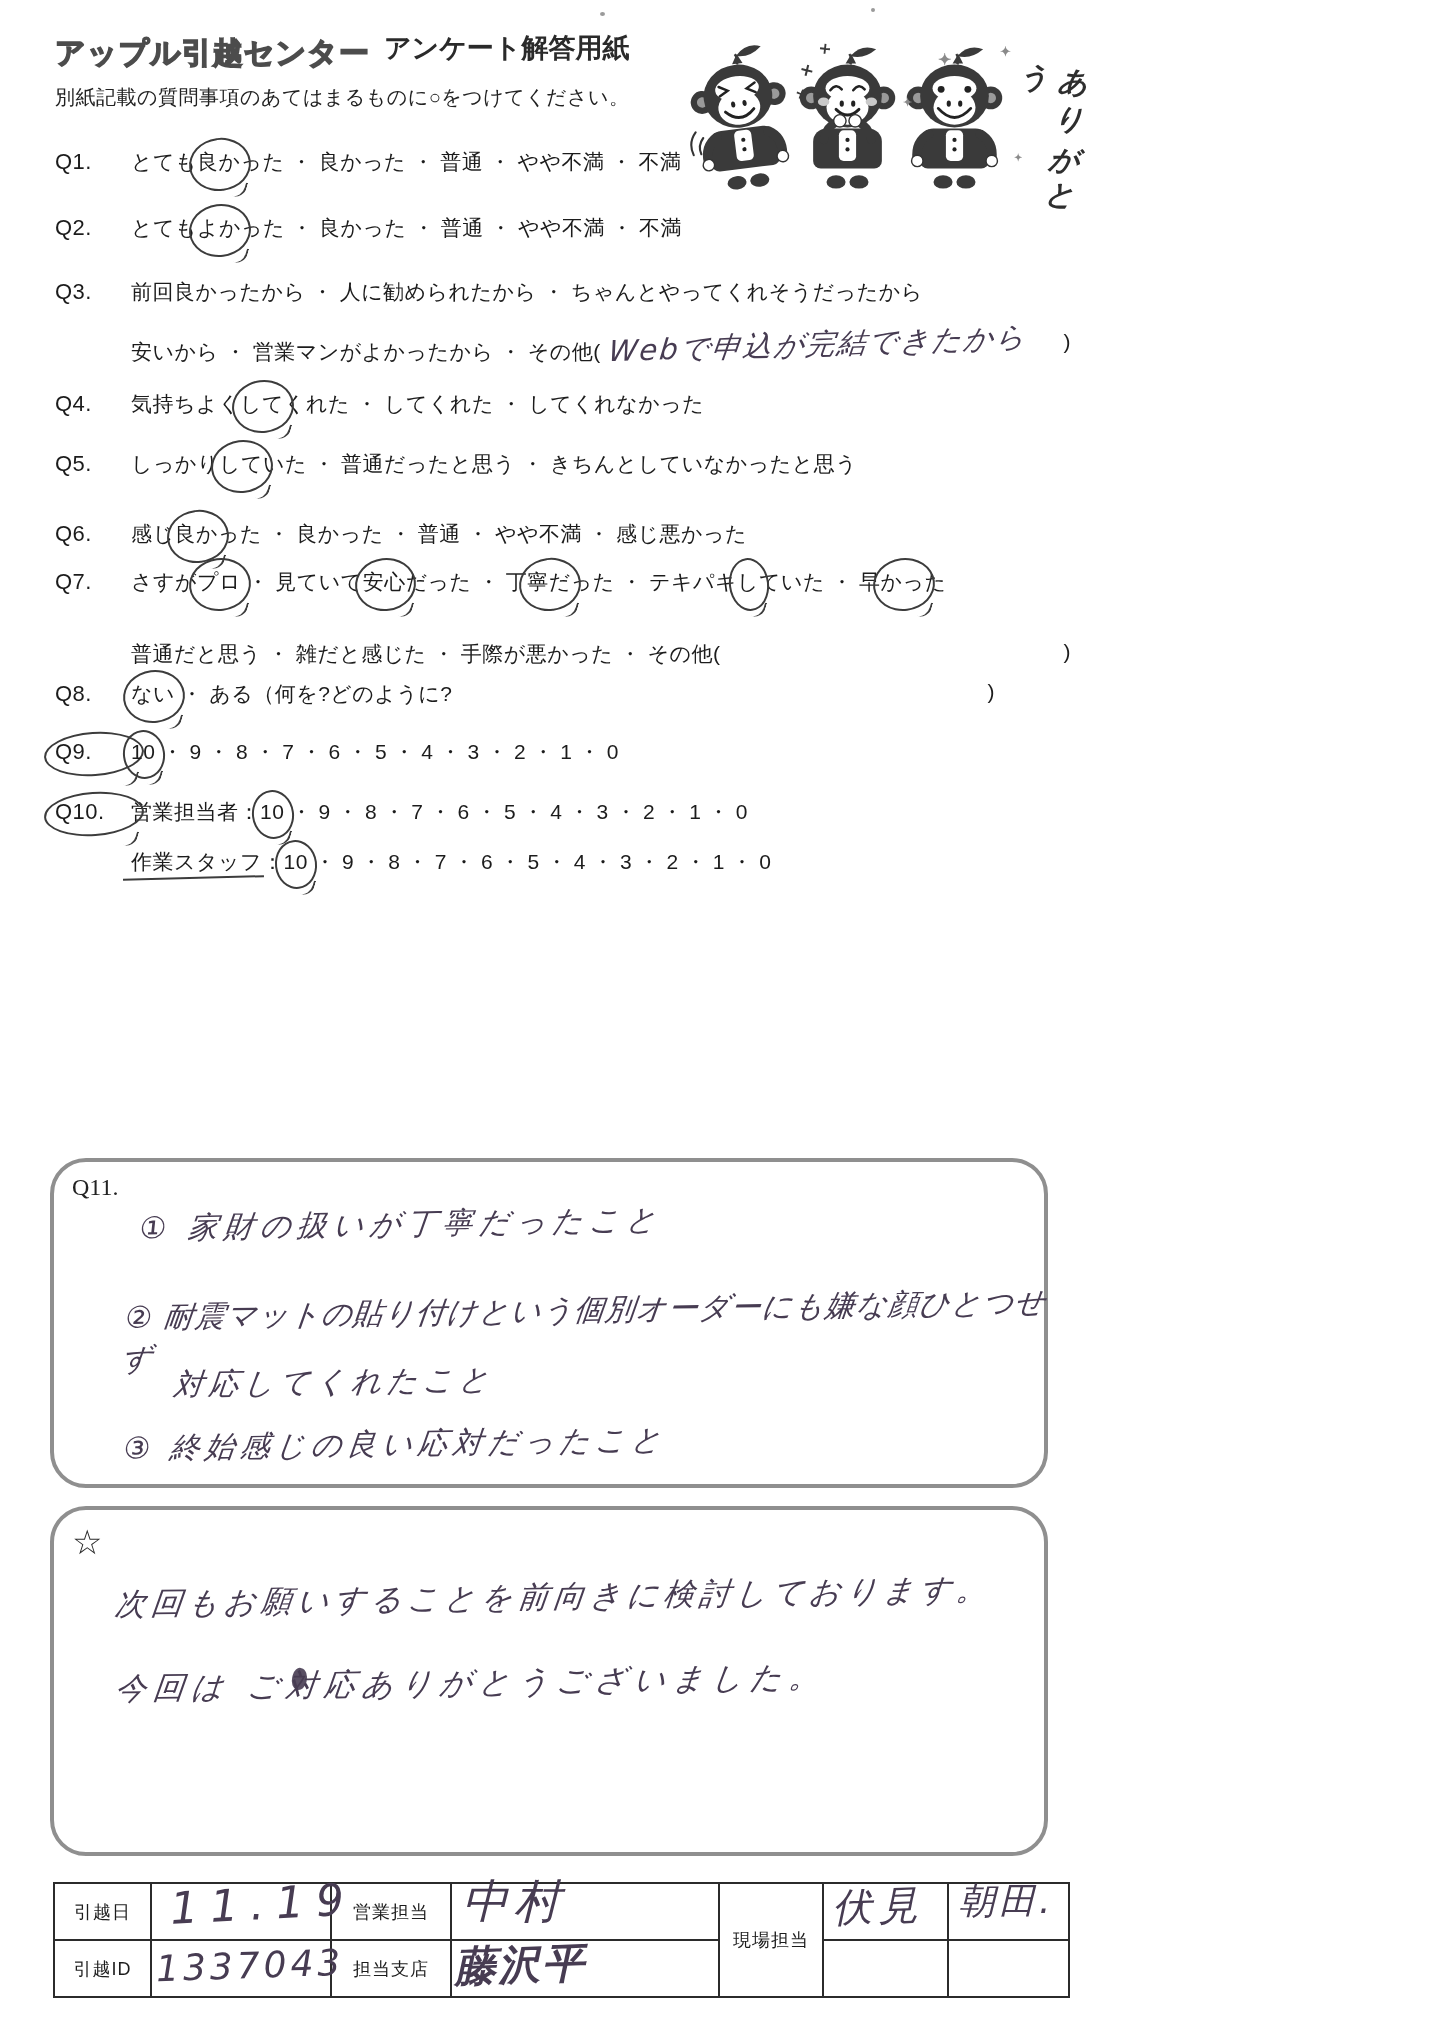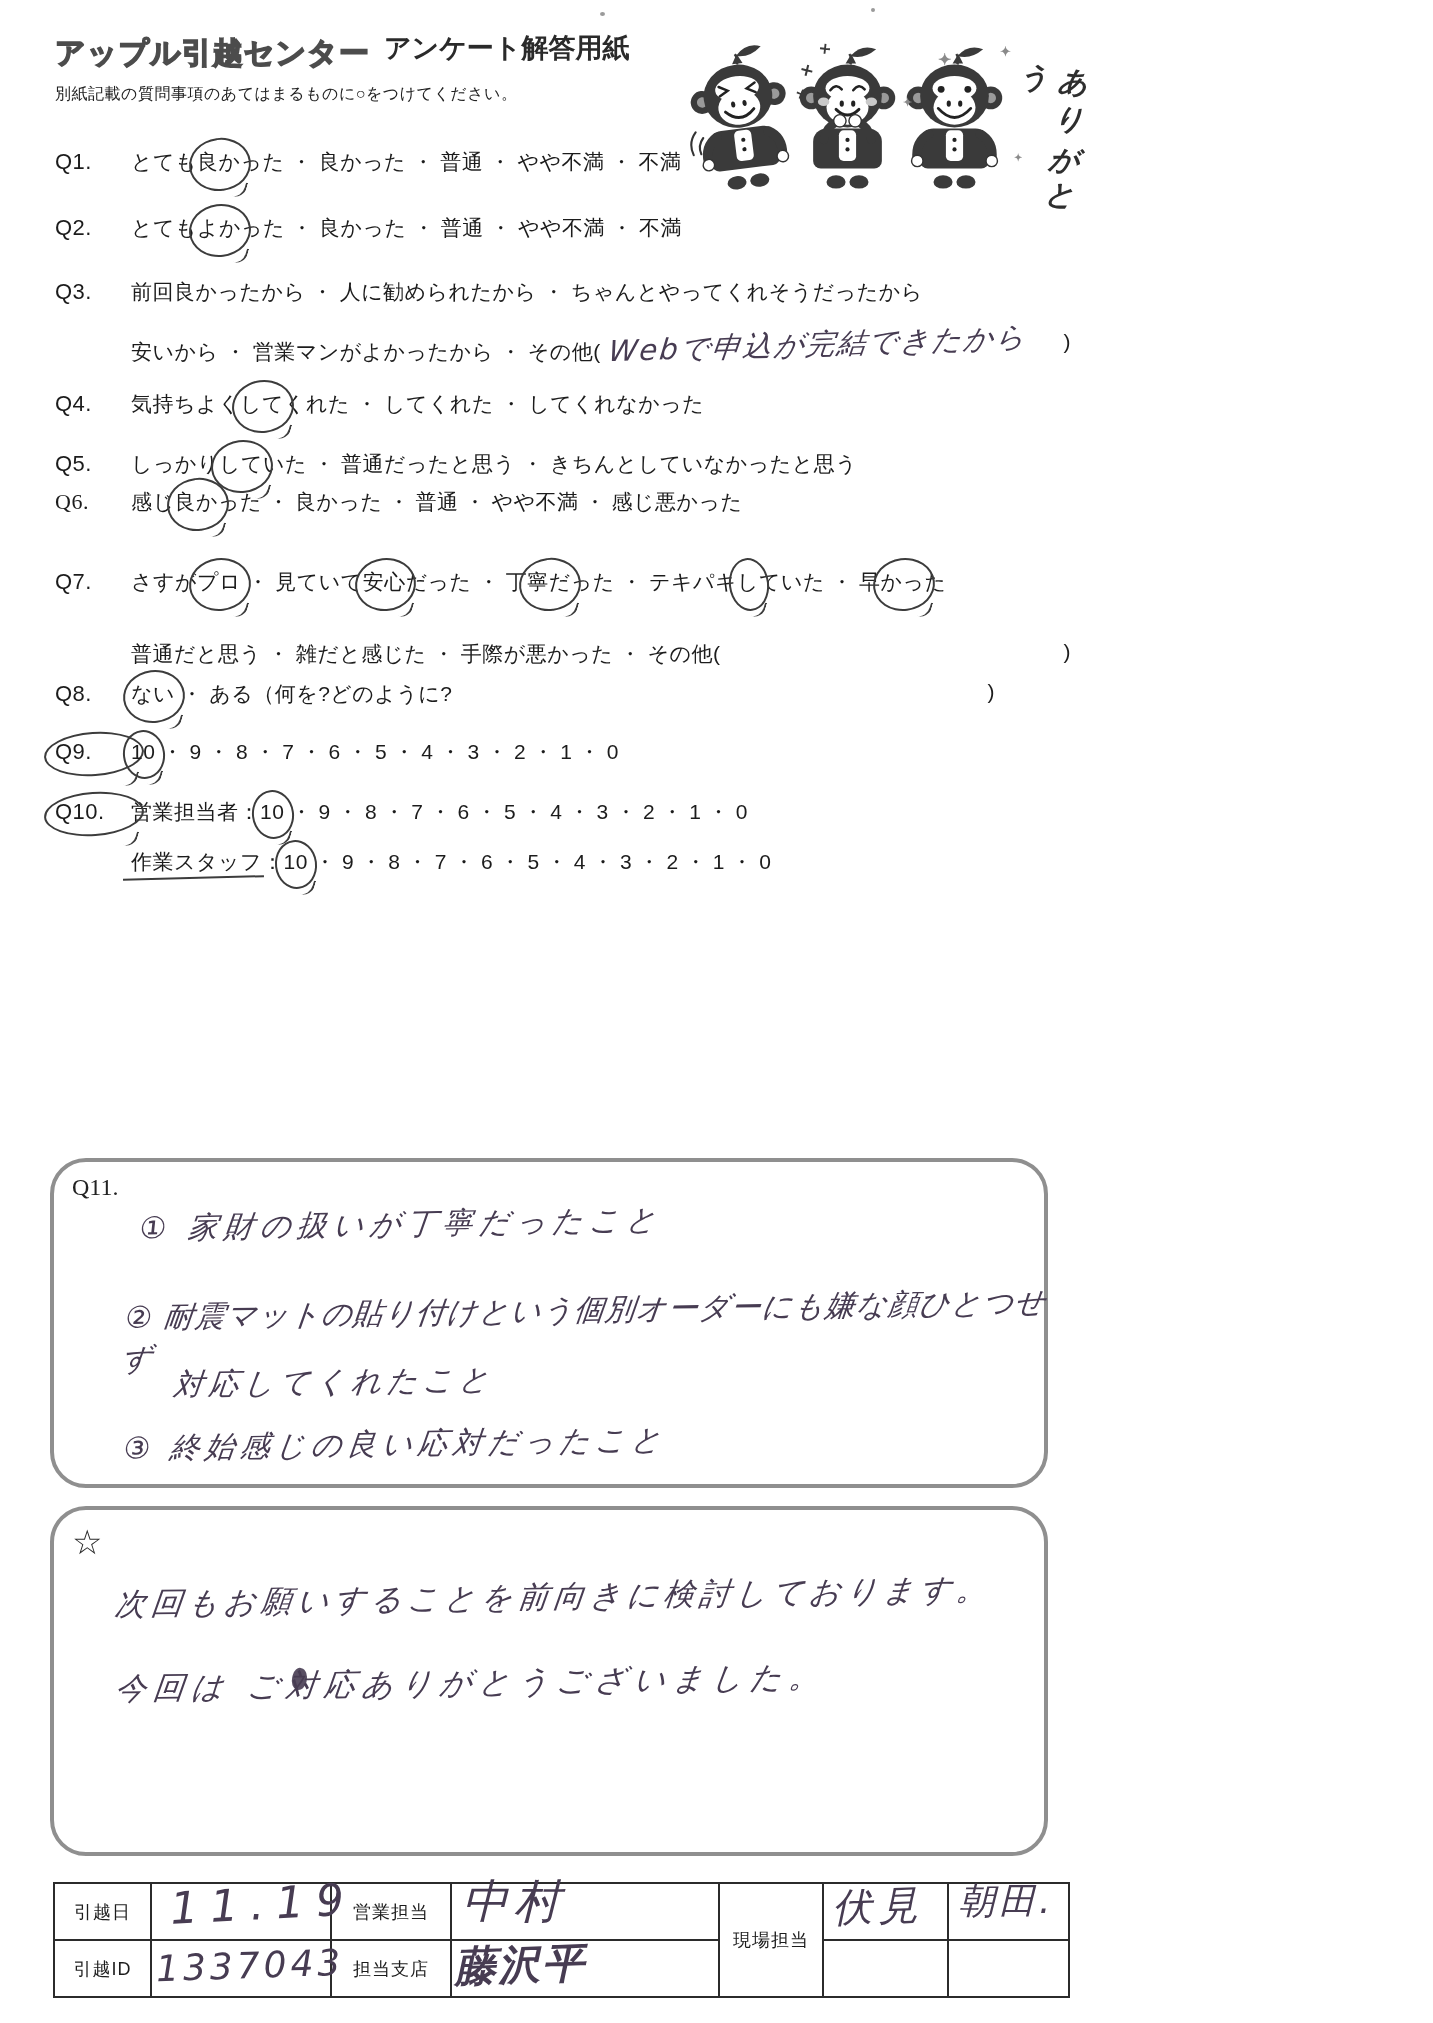--- a/index.html
+++ b/index.html
@@ -8,21 +8,21 @@
     background:#ffffff; overflow:hidden;
     font-family:"Liberation Sans", sans-serif; color:#1e1e1e;
   }
   
   .hdr { position:absolute; left:55px; top:30px; width:700px; }
   .brand {
     display:inline-block; font-size:30px; font-weight:bold; color:#4c4c4c;
     letter-spacing:1px; margin:0; -webkit-text-stroke:1.5px #4c4c4c;
   }
   .form-title { display:inline-block; font-size:27px; font-weight:bold; color:#2a2a2a; margin-left:14px; vertical-align:6px; }
-  .instruction { font-size:16px; color:#222; margin-top:10px; letter-spacing:0.5px; }
+  .instruction { font-size:20px; color:#222; margin-top:10px; letter-spacing:0.5px; }
   .speck { position:absolute; background:#9a9a9a; border-radius:50%; }
   
   .mascots { position:absolute; left:688px; top:36px; width:330px; height:168px; display:flex; gap:2px; }
   .mascots svg { display:block; }
   .deco { position:absolute; color:#3a3a3a; font-weight:bold; }
   .sparkle { color:#8a8a8a; }
   .thanks {
     position:absolute; left:1008px; top:44px; height:170px;
     writing-mode:vertical-rl; font-size:29px; font-weight:bold; color:#2e2e2e;
     letter-spacing:6px; transform:rotate(7deg); font-style:italic;
@@ -31,21 +31,21 @@
   .qrow { position:absolute; left:55px; width:962px; font-size:21px; letter-spacing:0.5px; white-space:nowrap; color:#1c1c1c; }
   .qlabel { display:inline-block; width:76px; font-size:22px; }
   .cont { padding-left:76px; }
   .seg { display:inline; }
   .q1-l0  { top:148px; }
   .q2-l0  { top:214px; }
   .q3-l0  { top:278px; }
   .q3-l1  { top:330px; }
   .q4-l0  { top:390px; }
   .q5-l0  { top:450px; }
-  .q6-l0  { top:488px;font-family:Liberation Serif, serif; }
+  .q6-l0  { top:520px; }
   .q7-l0  { top:568px; }
   .q7-l1  { top:624px;margin-top:16px; }
   .q8-l0  { top:680px; }
   .q9-l0  { top:738px; }
   .q10-l0 { top:798px; }
   .q10-l1 { top:848px; }
   .paren-right { position:absolute; right:22px; top:0; }
   
   .circled { position:relative; display:inline-block; }
   .circled::before {

